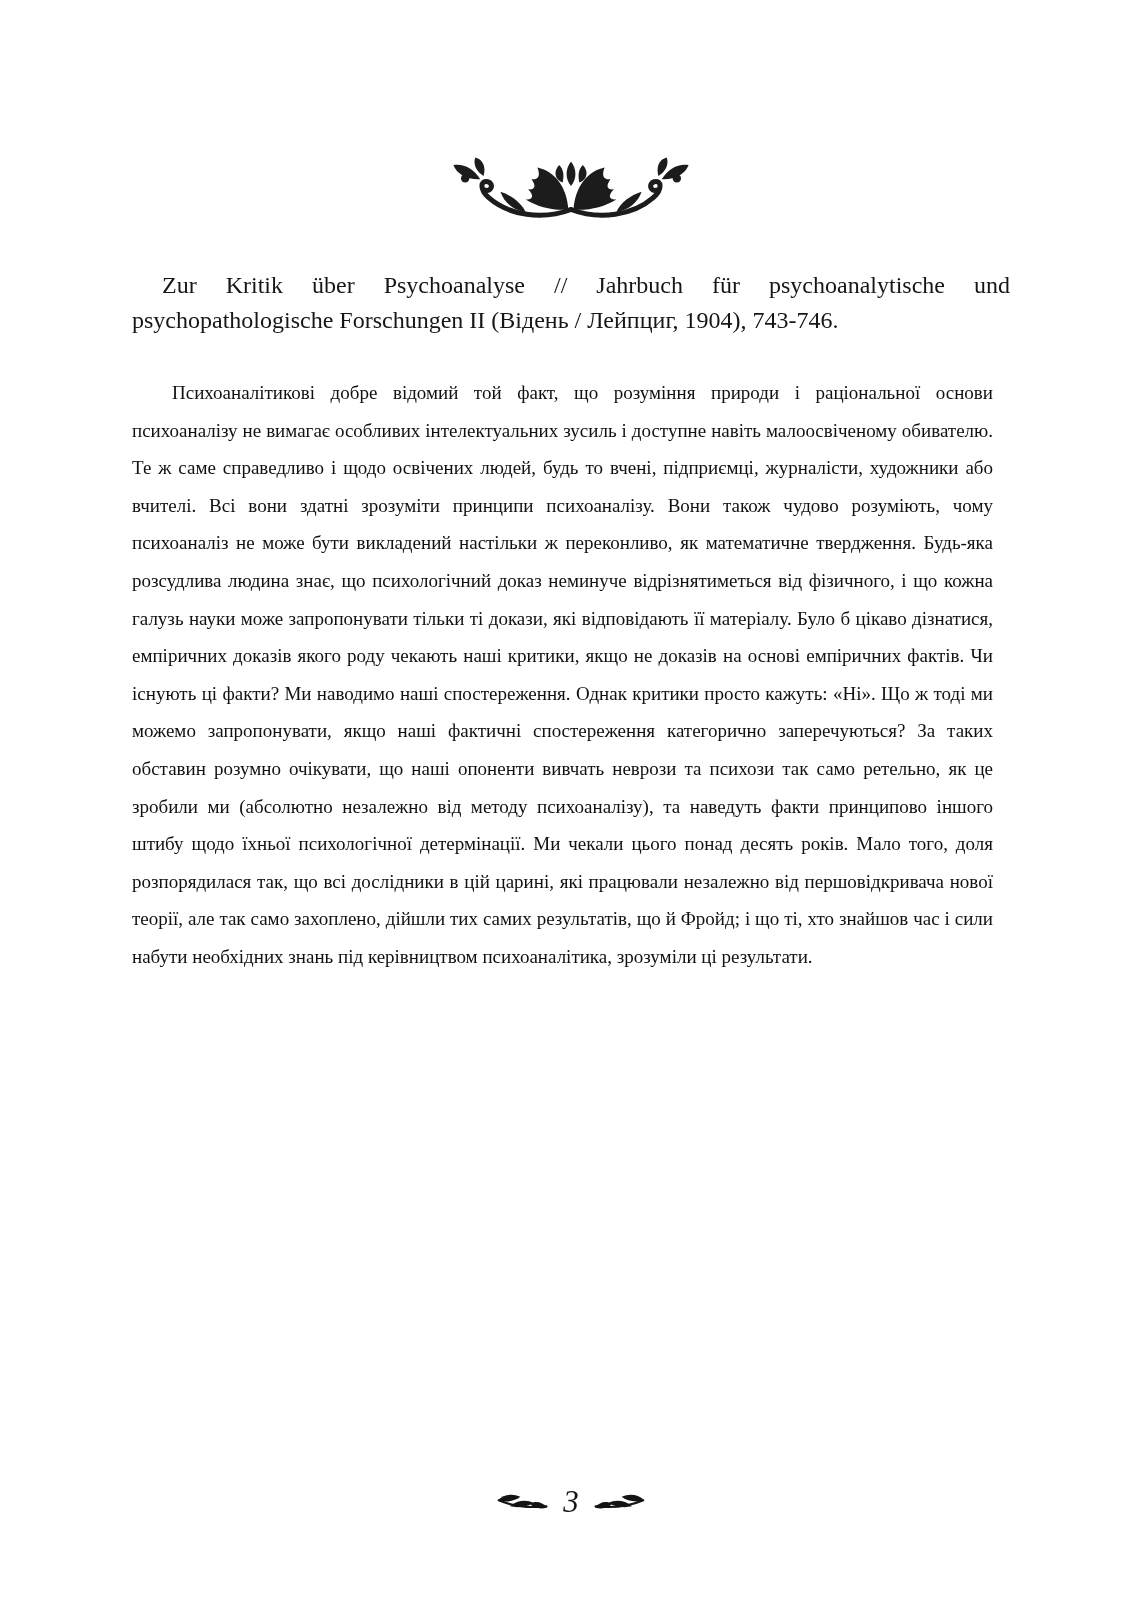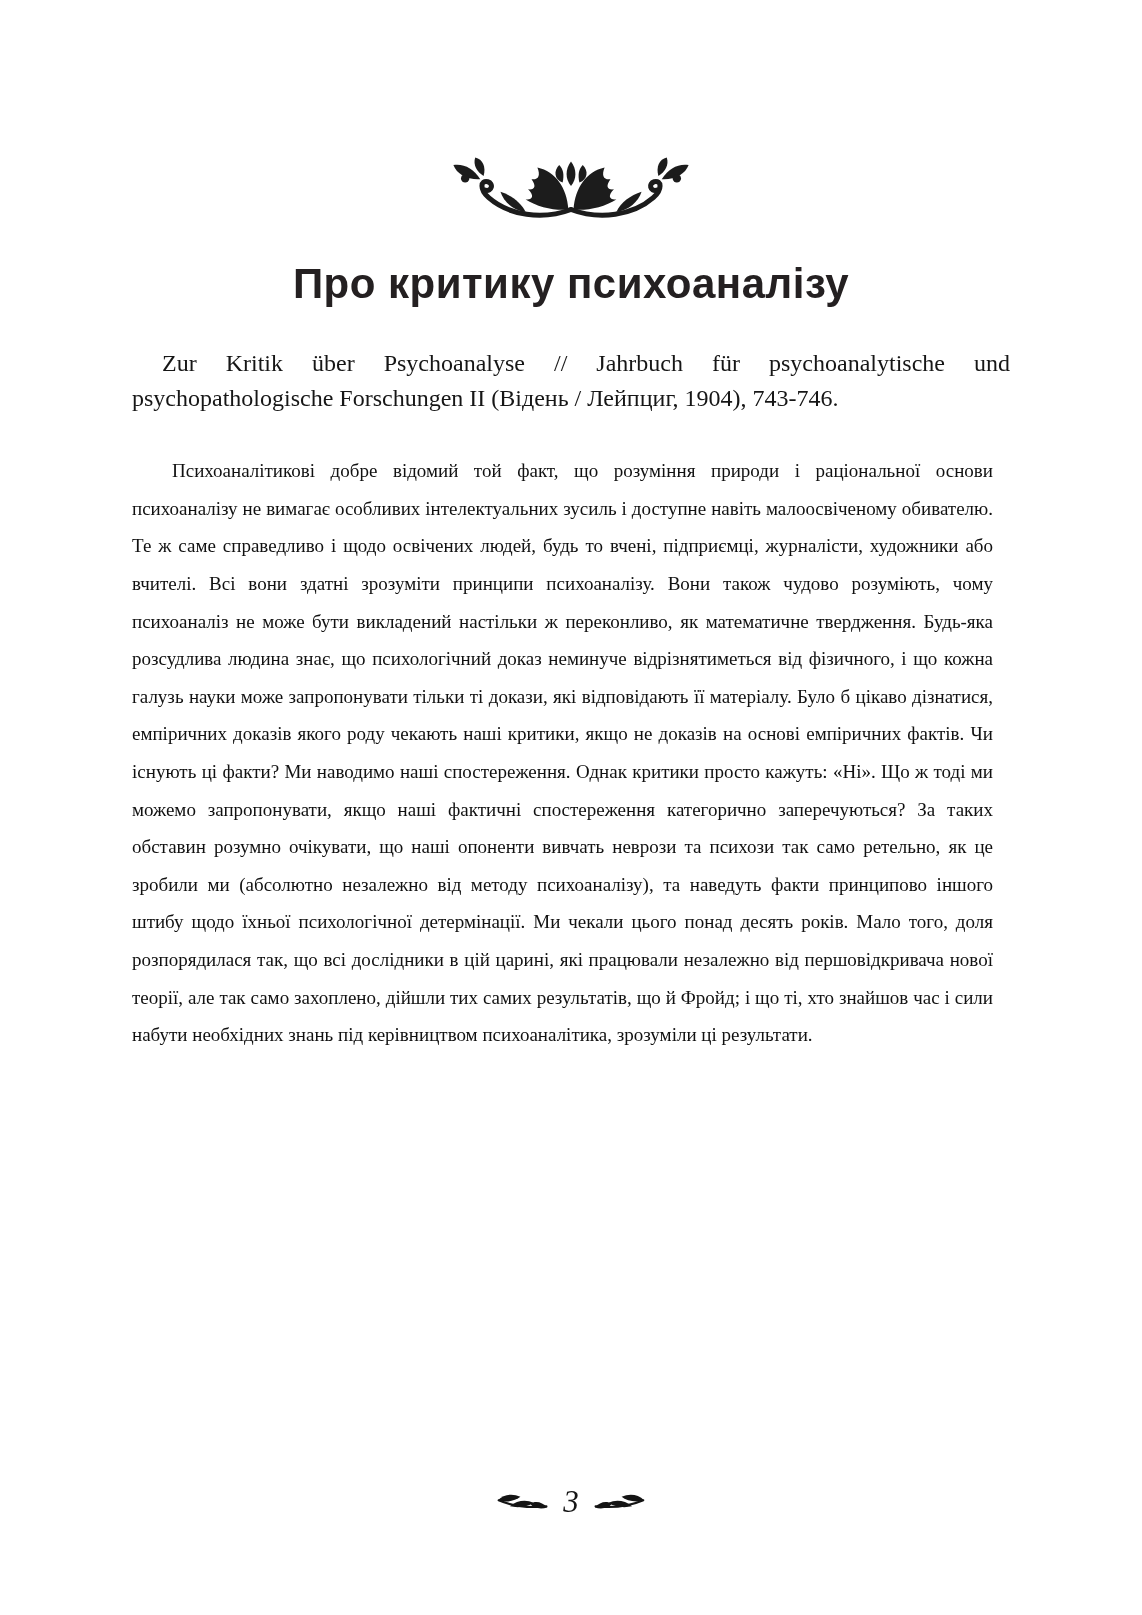--- a/index.html
+++ b/index.html
@@ -103,21 +103,20 @@
         </g>
         <g fill="none" stroke="#1c1c1c" stroke-width="6" stroke-linecap="round">
 
           <path d="M150,62 C184,75 224,69 248,48 C259,38 258,27 249,29 C242,31 244,41 252,39"></path>
         </g>
       </g>
       <use href="#orn-right" transform="translate(300,0) scale(-1,1)"></use>
     </svg>
   </div>
 
-  <h1 class="title">Про критику психоаналізу</h1>
 
   <p class="citation">Zur Kritik über Psychoanalyse // Jahrbuch für psychoanalytische und psychopathologische Forschungen II (Відень / Лейпциг, 1904), 743-746.</p>
 
   <p class="body-text">Психоаналітикові добре відомий той факт, що розуміння природи і раціональної основи психоаналізу не вимагає особливих інтелектуальних зусиль і доступне навіть малоосвіченому обивателю. Те ж саме справедливо і щодо освічених людей, будь то вчені, підприємці, журналісти, художники або вчителі. Всі вони здатні зрозуміти принципи психоаналізу. Вони також чудово розуміють, чому психоаналіз не може бути викладений настільки ж переконливо, як математичне твердження. Будь-яка розсудлива людина знає, що психологічний доказ неминуче відрізнятиметься від фізичного, і що кожна галузь науки може запропонувати тільки ті докази, які відповідають її матеріалу. Було б цікаво дізнатися, емпіричних доказів якого роду чекають наші критики, якщо не доказів на основі емпіричних фактів. Чи існують ці факти? Ми наводимо наші спостереження. Однак критики просто кажуть: «Ні». Що ж тоді ми можемо запропонувати, якщо наші фактичні спостереження категорично заперечуються? За таких обставин розумно очікувати, що наші опоненти вивчать неврози та психози так само ретельно, як це зробили ми (абсолютно незалежно від методу психоаналізу), та наведуть факти принципово іншого штибу щодо їхньої психологічної детермінації. Ми чекали цього понад десять років. Мало того, доля розпорядилася так, що всі дослідники в цій царині, які працювали незалежно від першовідкривача нової теорії, але так само захоплено, дійшли тих самих результатів, що й Фройд; і що ті, хто знайшов час і сили набути необхідних знань під керівництвом психоаналітика, зрозуміли ці результати.</p>
 
   <div class="footer">
     <svg viewBox="0 0 60 24" aria-hidden="true">
       <g fill="#141414">
         <path d="M1,10 C8,3 18,2 27,6 C21,11 10,13 1,10 Z"></path>
         <path d="M15,17 C23,10 34,9 42,13 C35,18 24,19 15,17 Z"></path>

